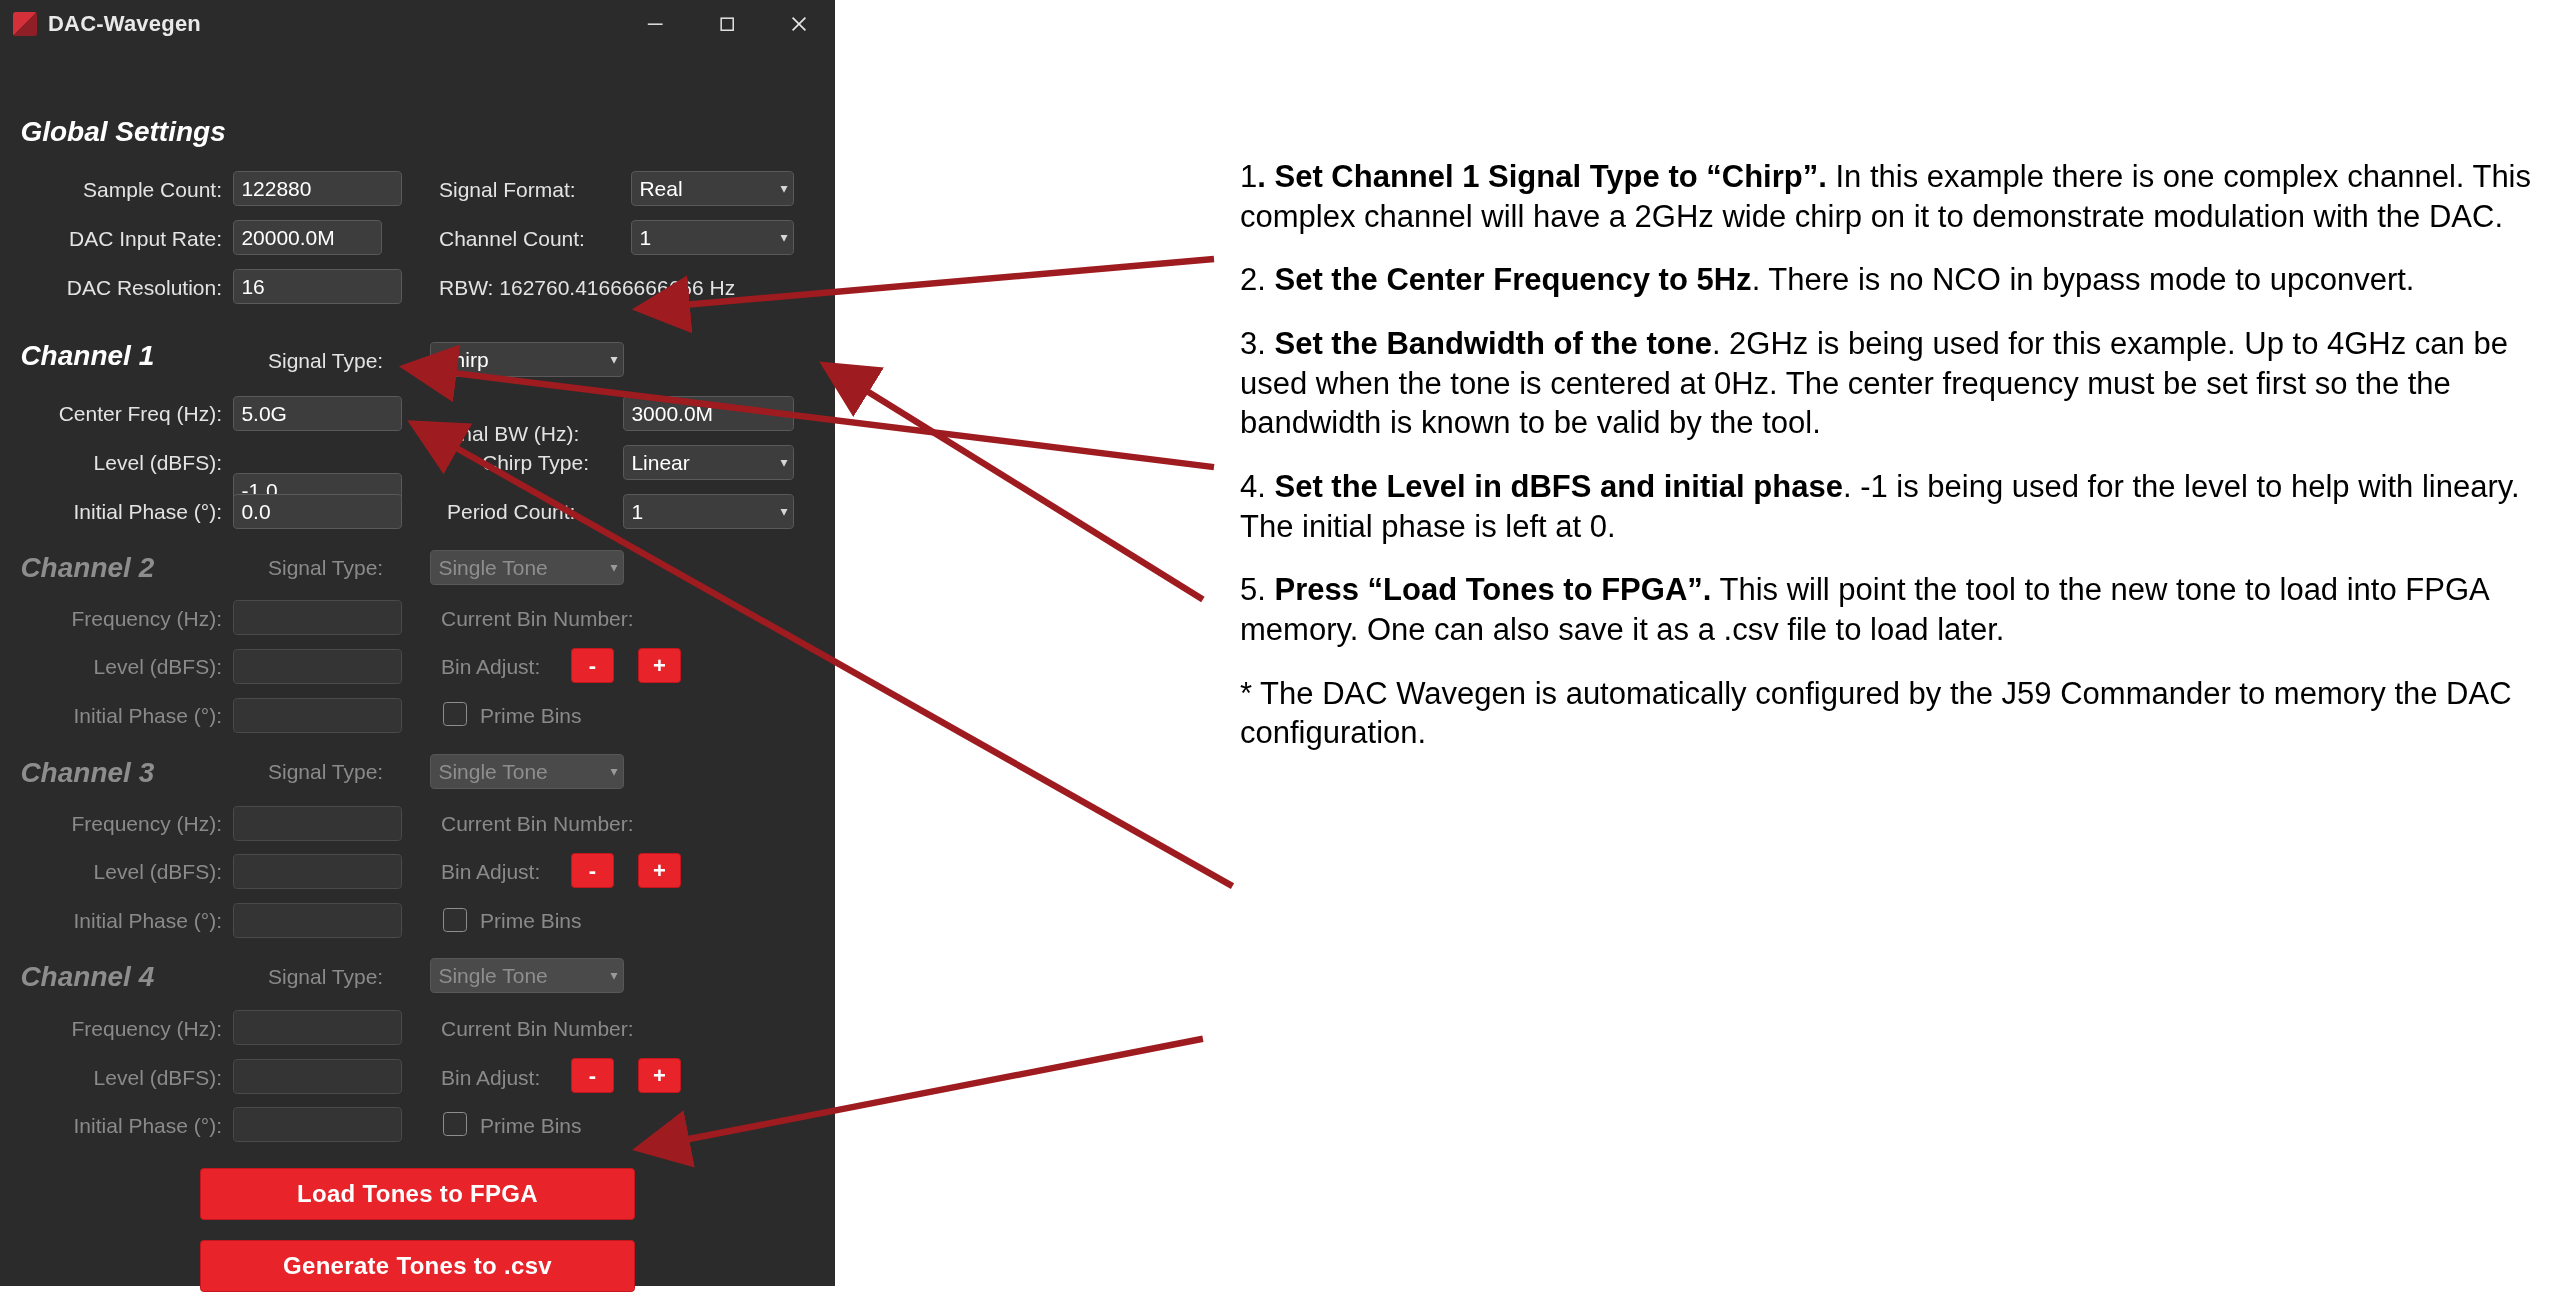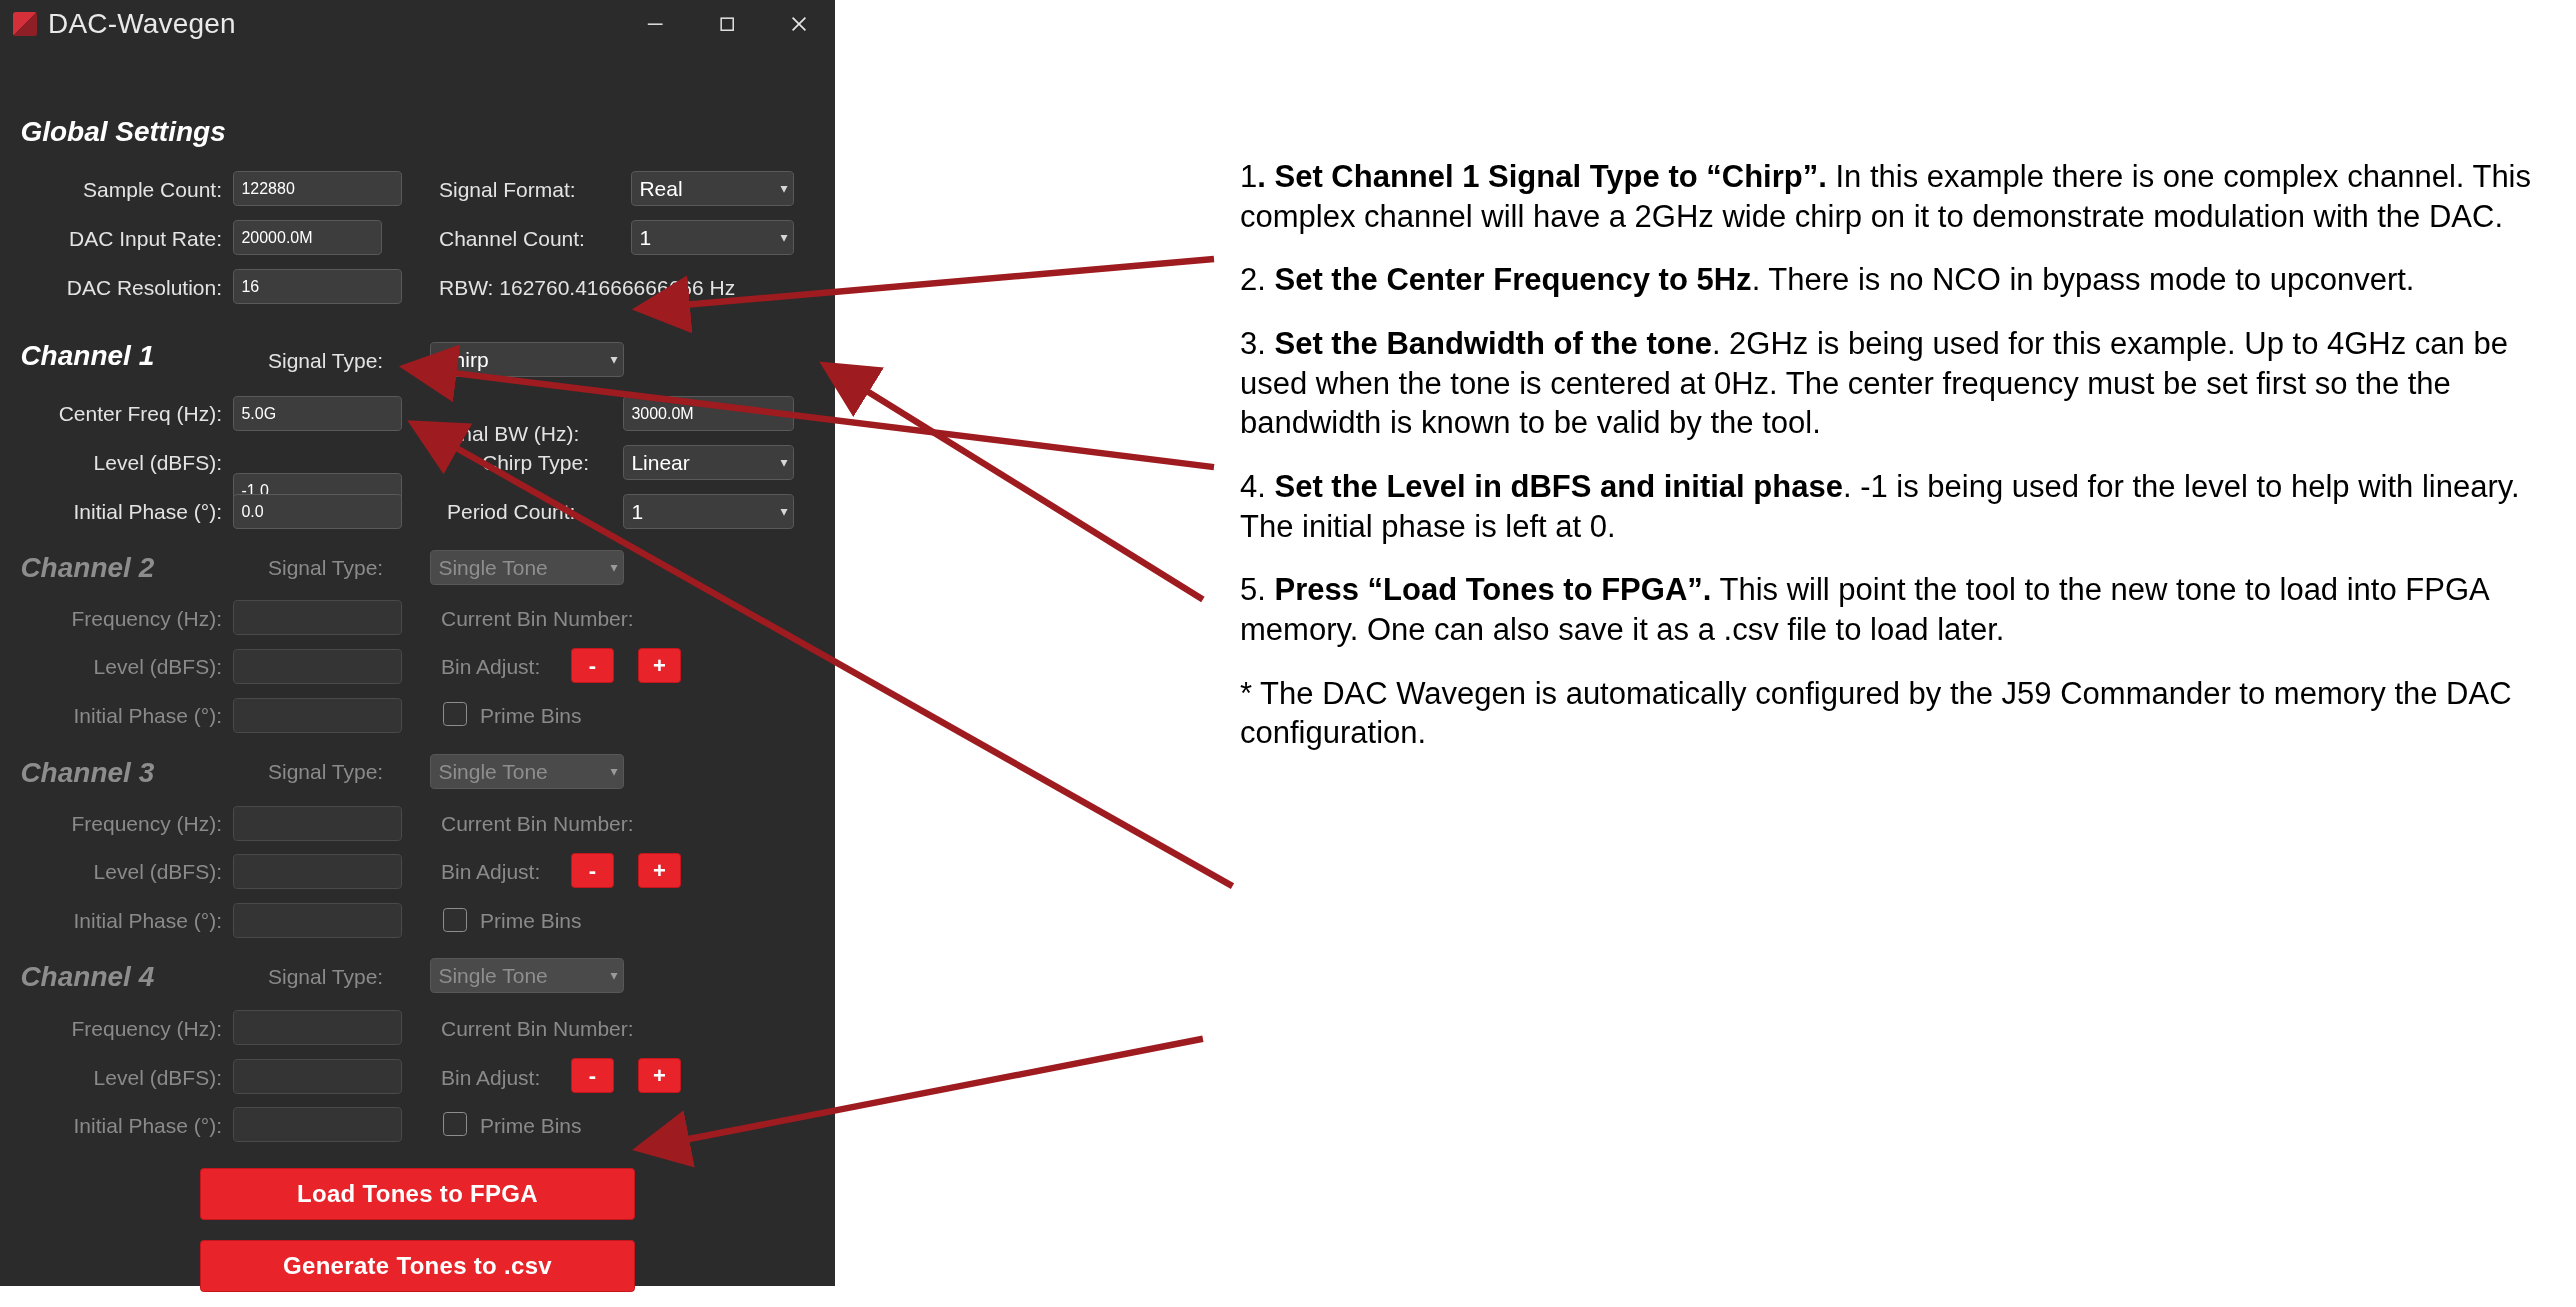--- a/index.html
+++ b/index.html
@@ -34,23 +34,24 @@
     box-sizing: border-box;
   }
   #app-logo {
     width: 24px; height: 24px;
     background: linear-gradient(135deg,#d4303a 0%, #d4303a 50%, #8f1f26 50%, #8f1f26 100%);
     border-radius: 2.8px;
     margin-right: 11px;
     flex: 0 0 auto;
   }
   #title-text {
-    font-size: 28px;
+    font-size: 22px;
     color: #e9e9e9;
     letter-spacing: 0.2px;
+    font-weight: bold;
   }
   .win-btns {
     margin-left: auto;
     display: flex;
     align-items: center;
   }
   .win-btn {
     width: 72px; height: 44px;
     display: flex; align-items: center; justify-content: center;
     color: #e6e6e6;
@@ -84,21 +85,21 @@
   .lbl.dim { color: #8a8a8a; }
   .lbl.left { text-align: left; }
 
   .tb {
     position: absolute;
     box-sizing: border-box;
     background: #3d3d3d;
     border: 0.9px solid #5a5a5a;
     border-radius: 4.6px;
     color: #ffffff;
-    font-size: 16px;
+    font-size: 21px;
     padding: 0 7.4px;
     height: 35px;
     line-height: 33px;
     white-space: nowrap;
     overflow: hidden;
   }
   .tb.disabled {
     background: #343434;
     border-color: #4a4a4a;
     color: #6f6f6f;

